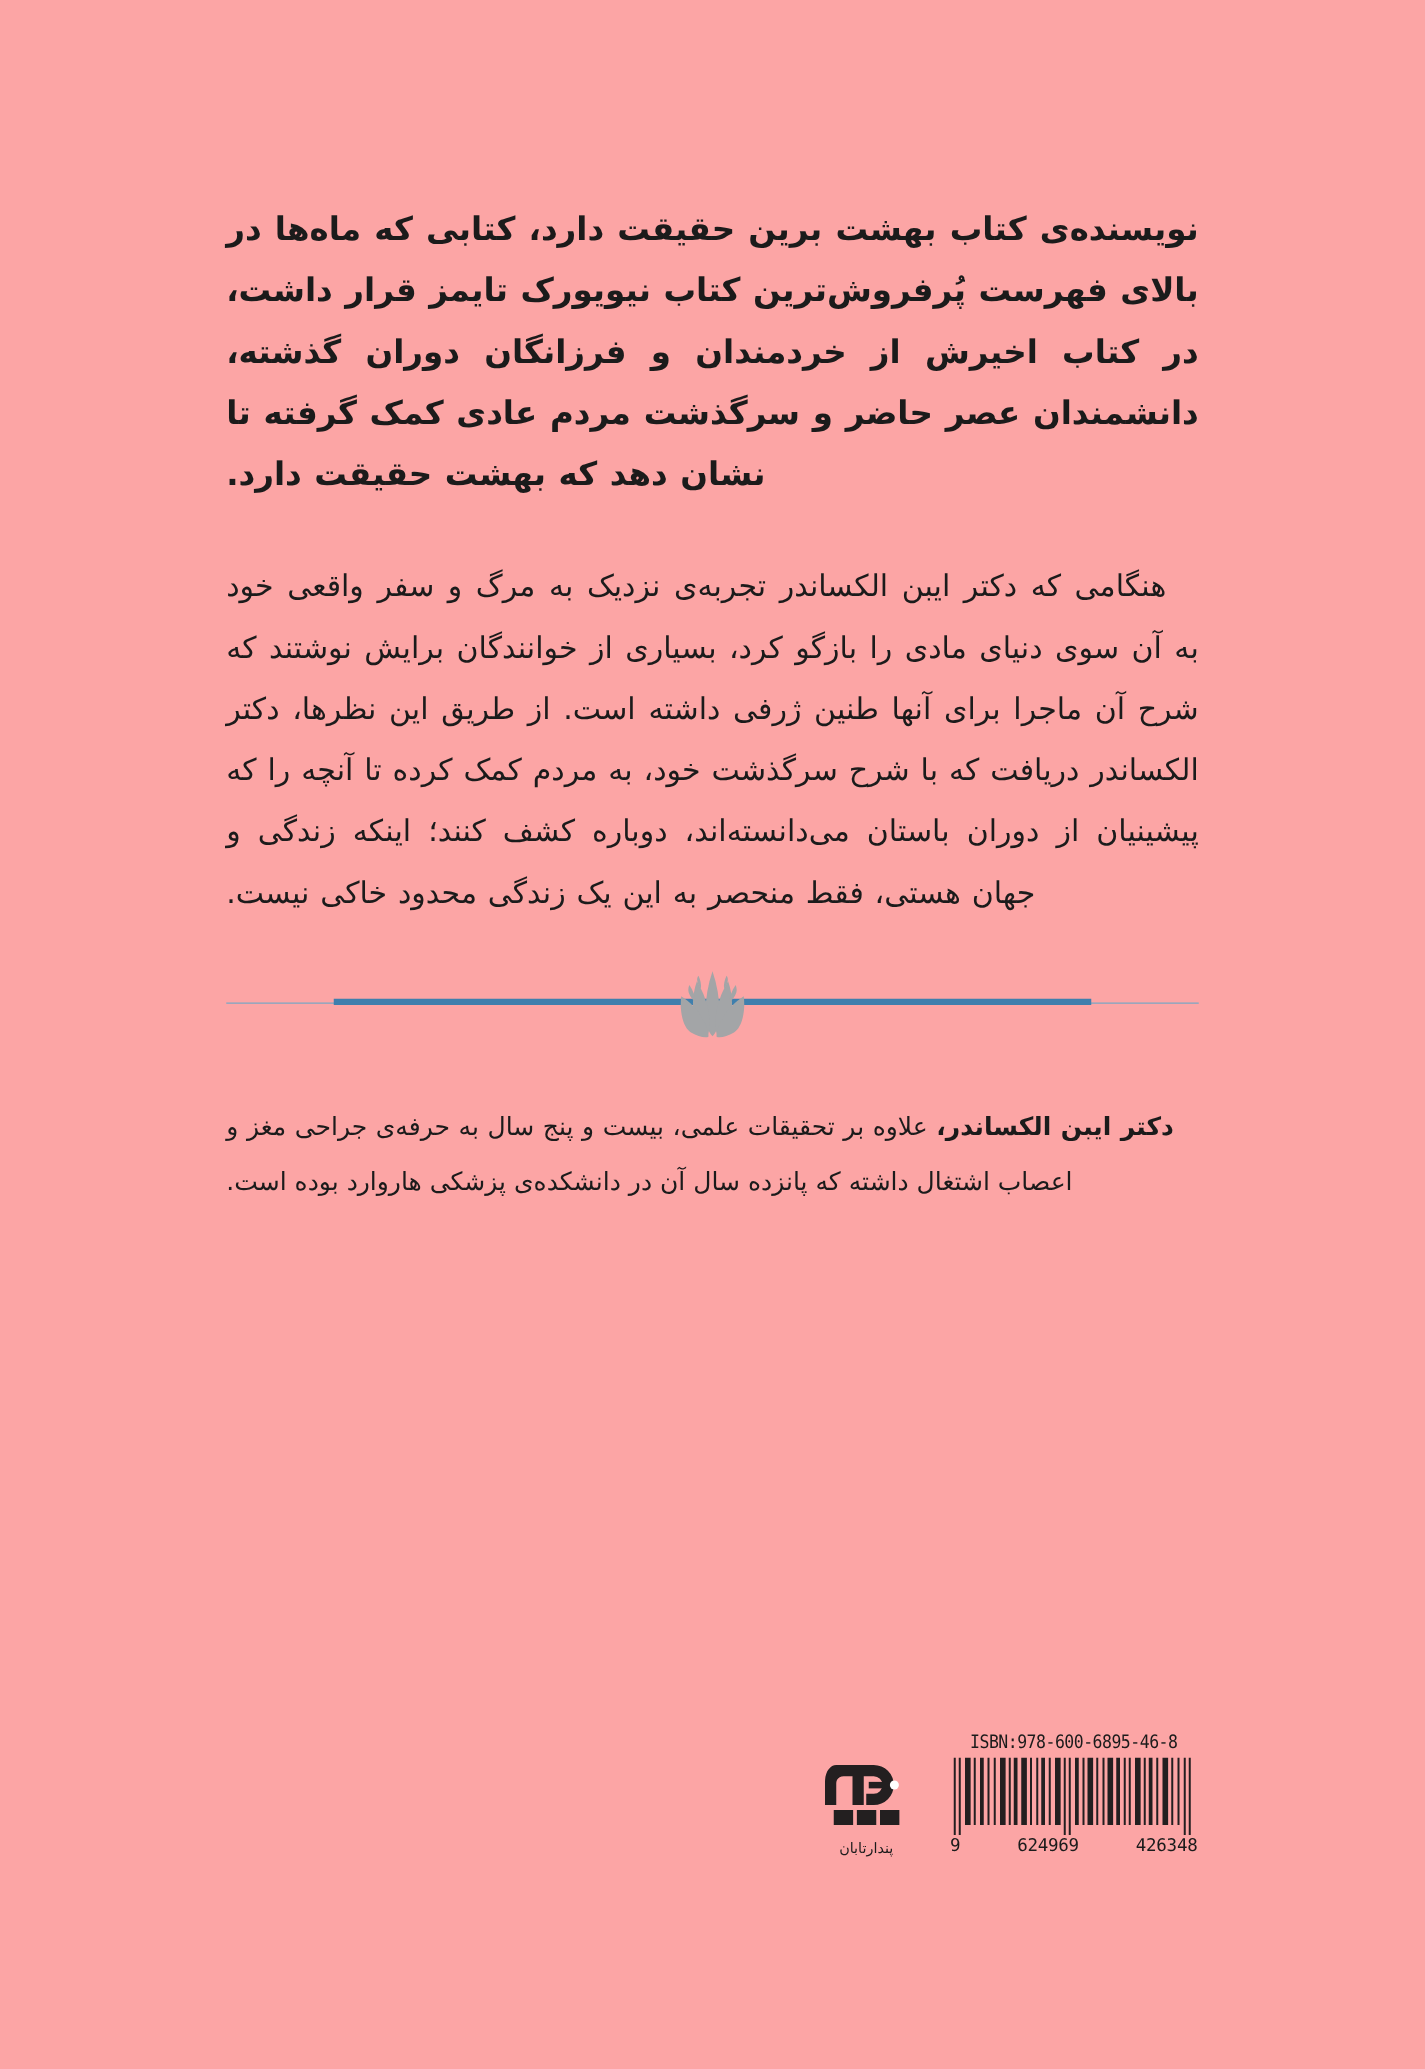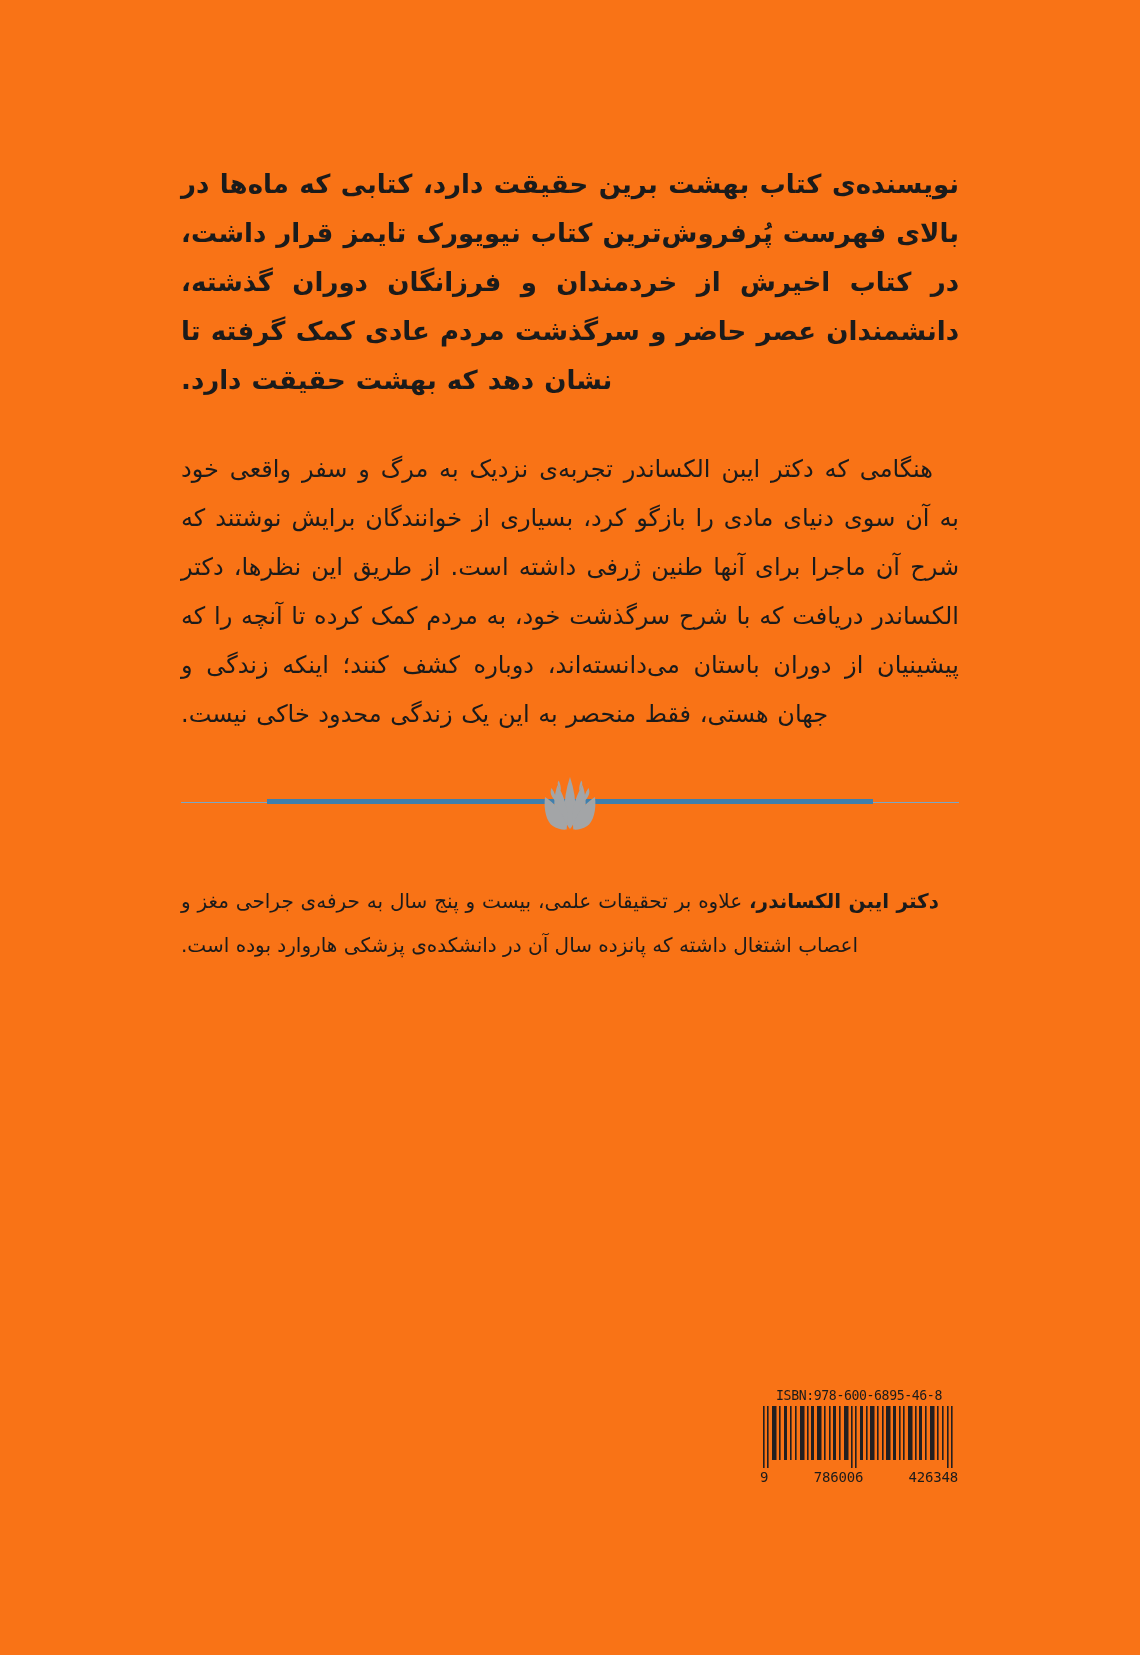--- a/index.html
+++ b/index.html
@@ -9,21 +9,21 @@
     background: #ffffff;
   }
   body {
     font-family: "DejaVu Sans", "Liberation Sans", sans-serif;
   }
   .page {
     position: relative;
     width: 1140px;
     height: 1655px;
     margin: 0 auto;
-    background: #f97316;
+    background: #fca5a5;
     overflow: hidden;
     box-sizing: border-box;
   }
 
   .content {
     position: absolute;
     right: 181px;
     left: 181px;
     top: 160px;
   }
@@ -211,20 +211,33 @@
 
     <p class="bio">
       <span class="bioname">دکتر ایبن الکساندر،</span><span> علاوه بر تحقیقات علمی، بیست و پنج سال به حرفه‌ی جراحی مغز و اعصاب اشتغال داشته که پانزده سال آن در دانشکده‌ی پزشکی هاروارد بوده است.</span>
     </p>
 
   </div>
 
   <div class="footer">
     <div class="footer-inner">
 
+      <div class="publisher">
+        <svg class="mark" viewBox="0 0 74 74" aria-hidden="true">
+          <g fill="#231f20">
+            <path d="M13 20 h30 a16 16 0 0 1 0 32 h-6 v-9 h6 a7 7 0 0 0 0-14 h-8 v23 h-9 V29 h-7 c-3.5 0-6 2.3-6 5.6 V52 h-9 V33.5 C4 25.6 8 20 13 20 Z"></path>
+            <rect x="39" y="33.5" width="19" height="5.2"></rect>
+            <circle cx="59.5" cy="36" r="3.6" fill="#ffffff"></circle>
+            <rect x="11" y="56" width="15.5" height="12"></rect>
+            <rect x="29.5" y="56" width="15.5" height="12"></rect>
+            <rect x="48" y="56" width="15.5" height="12"></rect>
+          </g>
+        </svg>
+        <div class="pubname">پندارتابان</div>
+      </div>
 
       <div class="barcode-block">
         <div class="barcode-isbn">ISBN:978-600-6895-46-8</div>
         <svg class="barcode-bars" viewBox="0 0 200 62" preserveAspectRatio="none" aria-hidden="true">
           <g fill="#231f20">
             <rect x="4" y="0" width="1.6" height="62"></rect>
             <rect x="8" y="0" width="1.6" height="62"></rect>
             <rect x="13" y="0" width="4.5" height="54"></rect>
             <rect x="20" y="0" width="1.6" height="54"></rect>
             <rect x="25" y="0" width="3.0" height="54"></rect>
@@ -256,21 +269,21 @@
             <rect x="166" y="0" width="1.6" height="54"></rect>
             <rect x="171" y="0" width="4.5" height="54"></rect>
             <rect x="178" y="0" width="1.6" height="54"></rect>
             <rect x="183" y="0" width="1.6" height="54"></rect>
             <rect x="188" y="0" width="1.6" height="62"></rect>
             <rect x="192" y="0" width="1.6" height="62"></rect>
           </g>
         </svg>
         <div class="barcode-digits">
           <span>9</span>
-          <span>786006</span>
+          <span>624969</span>
           <span>426348</span>
         </div>
       </div>
 
     </div>
   </div>
 
 </div>
 
 </body></html>

